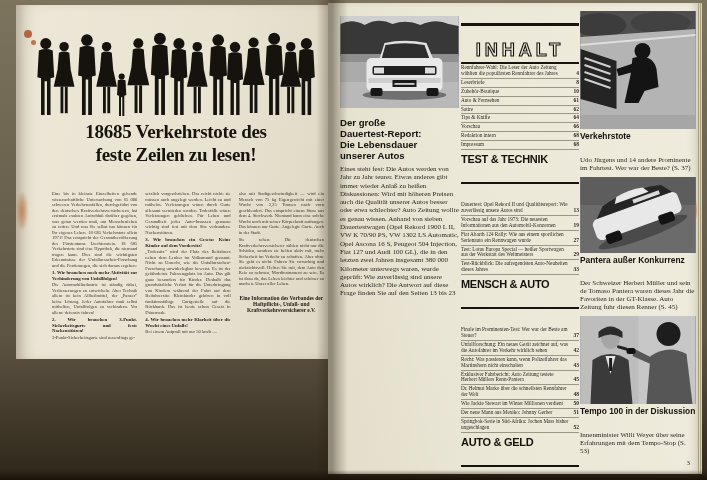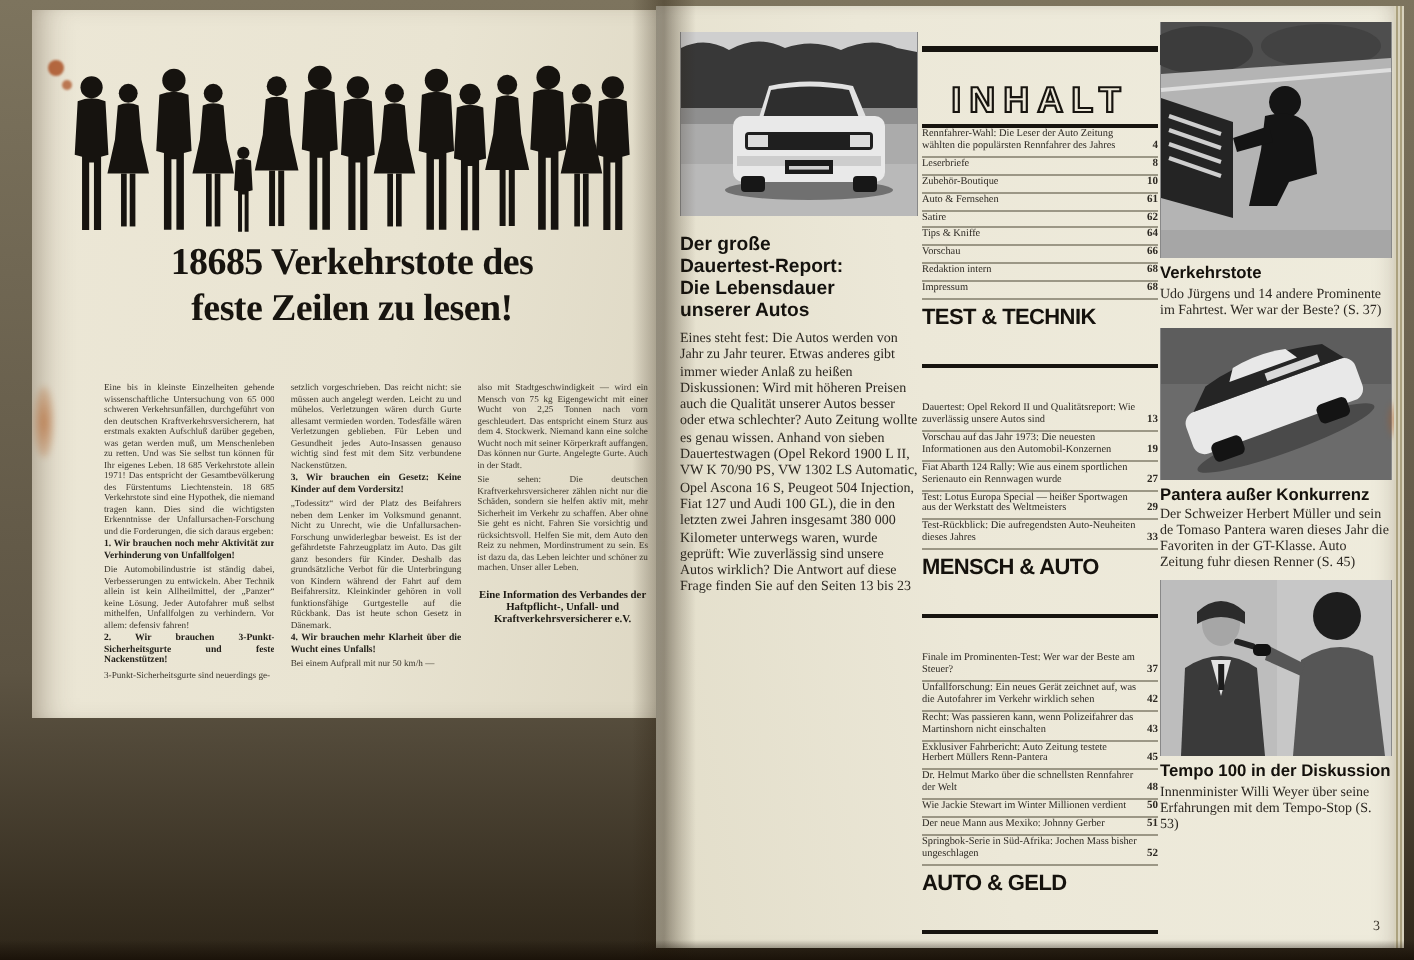--- a/index.html
+++ b/index.html
@@ -55,21 +55,21 @@
   .toc-sec{font-family:"Liberation Sans",sans-serif;font-weight:700;font-size:11px;line-height:12px;
     letter-spacing:-.3px;color:#15120d;border-bottom:2px solid #17140f;padding:3px 0 17px 0;margin-bottom:17px;}
   .toc-item{display:flex;gap:3px;padding:1px 0 1px 0;border-bottom:.5px solid #8e887570;
     border-bottom:1px solid rgba(90,84,66,.55);font-size:5.2px;line-height:5.9px;color:#2c2822;}
   .toc-item .tt{flex:1;white-space:pre-line;}
   .toc-item .tn{align-self:flex-end;font-weight:700;font-size:5.5px;}
   .toc-item.nonum{border-bottom:none;}
   .col-photos{position:absolute;left:252px;top:8px;width:116px;}
   .cap{margin:3px 0 5px 0;}
   .cap-title{font-family:"Liberation Sans",sans-serif;font-weight:700;font-size:8.4px;line-height:9.5px;color:#14110c;}
-  .cap-text{font-size:7px;line-height:8px;color:#2c2822;margin-top:1px;}
+  .cap-text{font-size:7px;line-height:8px;color:#2c2822;margin-top:14px;}
   .pagenum{position:absolute;right:12px;bottom:7px;font-size:7px;color:#3a352c;}
 </style>
 </head>
 <body>
 
 <div class="stage">
 
   <div class="page page-left">
 
     <svg class="crowd crowd-top" viewBox="0 0 305 96" preserveAspectRatio="xMidYMax meet" aria-hidden="true">

